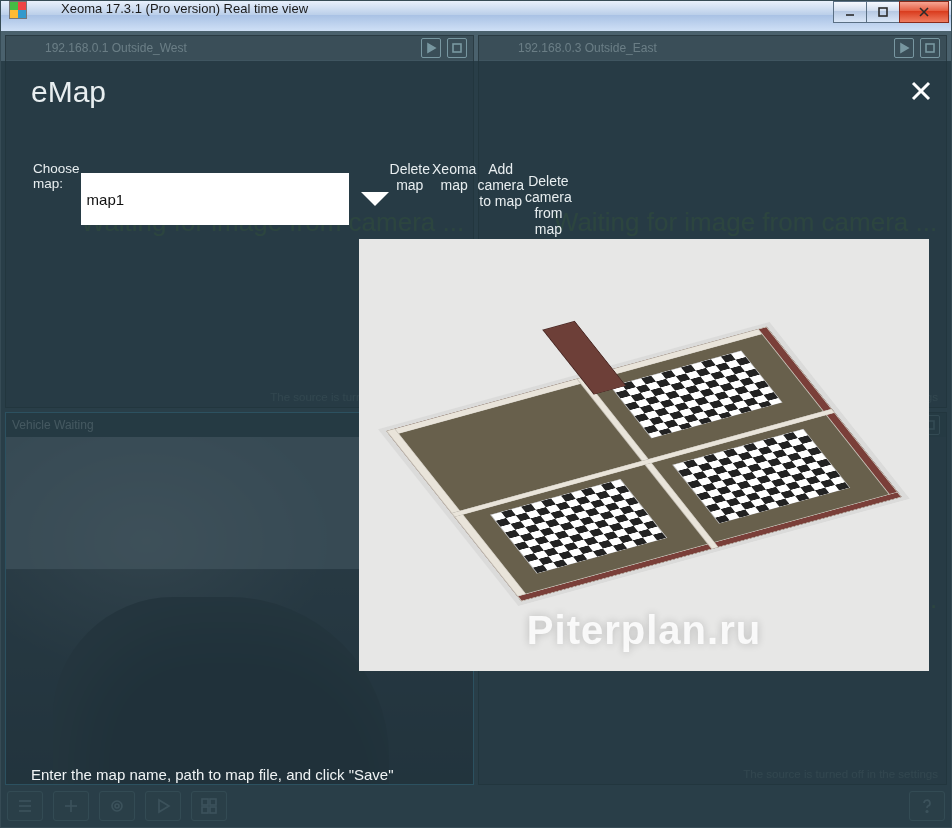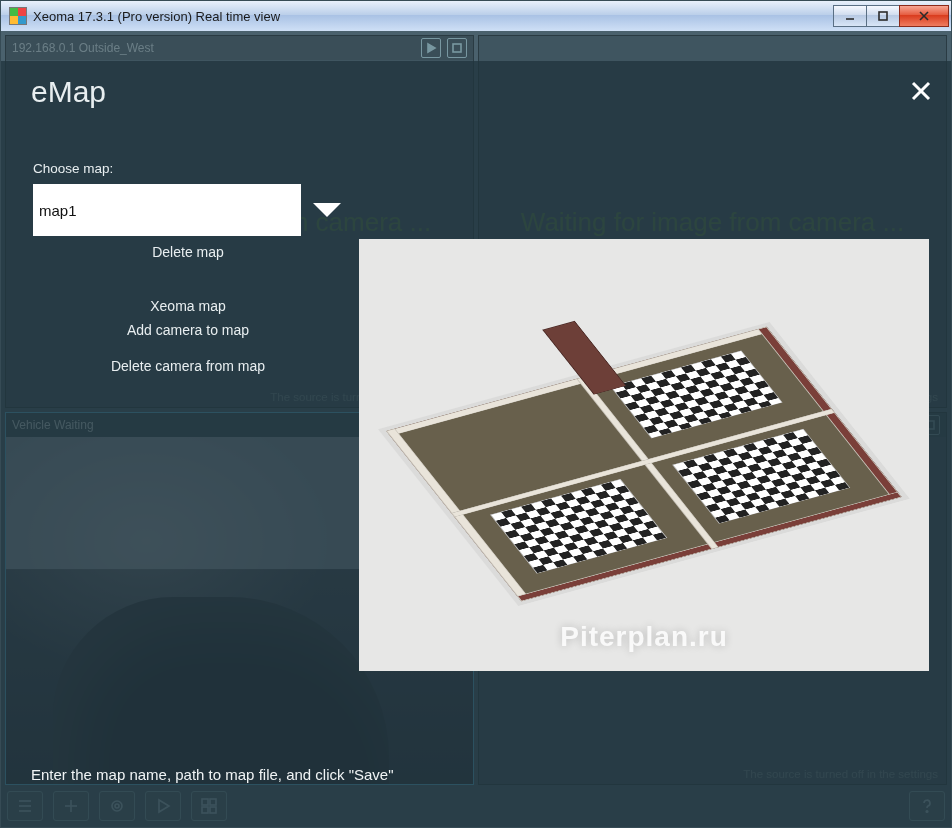--- a/index.html
+++ b/index.html
@@ -13,23 +13,23 @@
   
   .window {
     position: absolute; inset: 0;
     border: 1px solid #364b55;
     box-shadow: 0 0 6px rgba(0,0,0,.4) inset;
     background: #a2aab8;
   }
   .titlebar {
     height: 30px;
     background: linear-gradient(#e8f0fb, #bcd0ea 45%, #a8c1e4 46%, #cfe0f6);
-    display: flex; align-items: center;
+    display: flex; 
     border-bottom: 1px solid #6d87a6;
-    font-size: 13px; color: #1a1a1a;
+    font-size: 13px; color: #1a1a1a; gap: 28px;
   }
   .titlebar .app-icon {
     width: 16px; height: 16px; margin: 0 6px 0 8px;
     background:
       conic-gradient(#e44 0 25%, #39c 0 50%, #fb3 0 75%, #4b4 0 100%);
     border: 1px solid #777;
   }
   .titlebar .title { flex:0 0 auto; }
   .titlebar .spacer { flex:1; }
   .winbtns { display:flex; height:22px; margin-right:2px; }
@@ -138,21 +138,21 @@
   }
   .close-overlay {
     position:absolute; top:14px; right:14px;
     width:32px;height:32px; cursor:pointer;
     display:flex;align-items:center;justify-content:center;
   }
   .close-overlay svg{width:24px;height:24px;stroke:#fff;stroke-width:3;}
 
   .panel-left{
     position:absolute; top:100px; left:32px; width:310px;
-    display:flex; flex-direction:column; gap:8px;
+    display:flex; flex-direction:row; gap:1px;
     font-size:14px;
   }
   .panel-left .lbl { font-size:13.5px; }
   .maprow{ display:flex; align-items:center; gap:12px; }
   .mapname {
     height:28px; width:256px;
     border:none; outline:none;
     padding:12px 6px; font-size:15px;
     background:#fff; color:#111;
   }
@@ -205,29 +205,30 @@
   .tile2{left:56%;top:54%;width:34%;height:34%;}
   .tile3{left:56%;top:8%;width:34%;height:30%;}
   .chimney{
     position:absolute; right:46%; top:-40px;
     width:34px;height:120px;background:#6d3f38;
     border:1px solid #4a2a26;
     transform:translateZ(40px);
   }
   .watermark{
     position:absolute; bottom:18px; left:0; right:0;
-    text-align:center; font-size:28px; font-weight:600;
+    text-align:center; font-size:40px; font-weight:600;
     color:rgba(255,255,255,.85);
     text-shadow:0 0 8px rgba(0,0,0,.2);
     letter-spacing:1px;
   }
 
   
   .ghost-under {
     opacity:.35;
+    margin-left:33px;
   }
 </style>
 </head>
 <body>
 
 <div class="window">
 
   <div class="titlebar">
     <div class="app-icon"></div>
     <div class="title">Xeoma 17.3.1 (Pro version) Real time view</div>
@@ -269,20 +270,34 @@
               <svg viewBox="0 0 12 12">
                 <rect x="2" y="2" width="8" height="8"></rect>
               </svg>
             </span>
         </div>
         <div class="waiting ghost-under">Waiting for image from camera ...</div>
         <div class="footmsg ghost-under">The source is turned off in the settings</div>
       </div>
 
       <div class="cell">
+        <div class="cell-hdr">
+          <span class="ghost-under">192.168.0.3 Outside_East</span>
+          <span class="spacer"></span>
+          <span class="hdr-icon">
+              <svg viewBox="0 0 12 12">
+                <polygon points="3,2 10,6 3,10" fill="#7fa0a9"></polygon>
+              </svg>
+            </span>
+          <span class="hdr-icon">
+              <svg viewBox="0 0 12 12">
+                <rect x="2" y="2" width="8" height="8"></rect>
+              </svg>
+            </span>
+        </div>
         <div class="waiting ghost-under">Waiting for image from camera ...</div>
         <div class="footmsg ghost-under">The source is turned off in the settings</div>
       </div>
 
       <div class="cell active">
         <div class="cell-hdr">
           <span>Vehicle Waiting</span>
           <span class="spacer"></span>
           <span class="hdr-icon">
               <svg viewBox="0 0 12 12">

